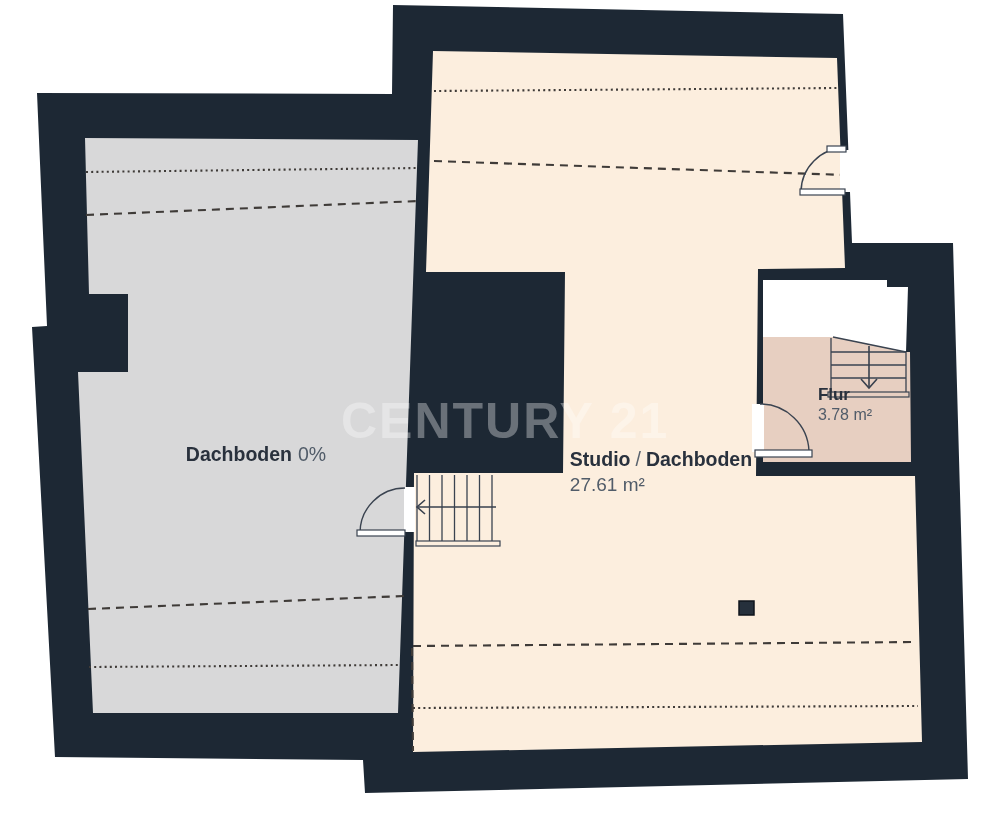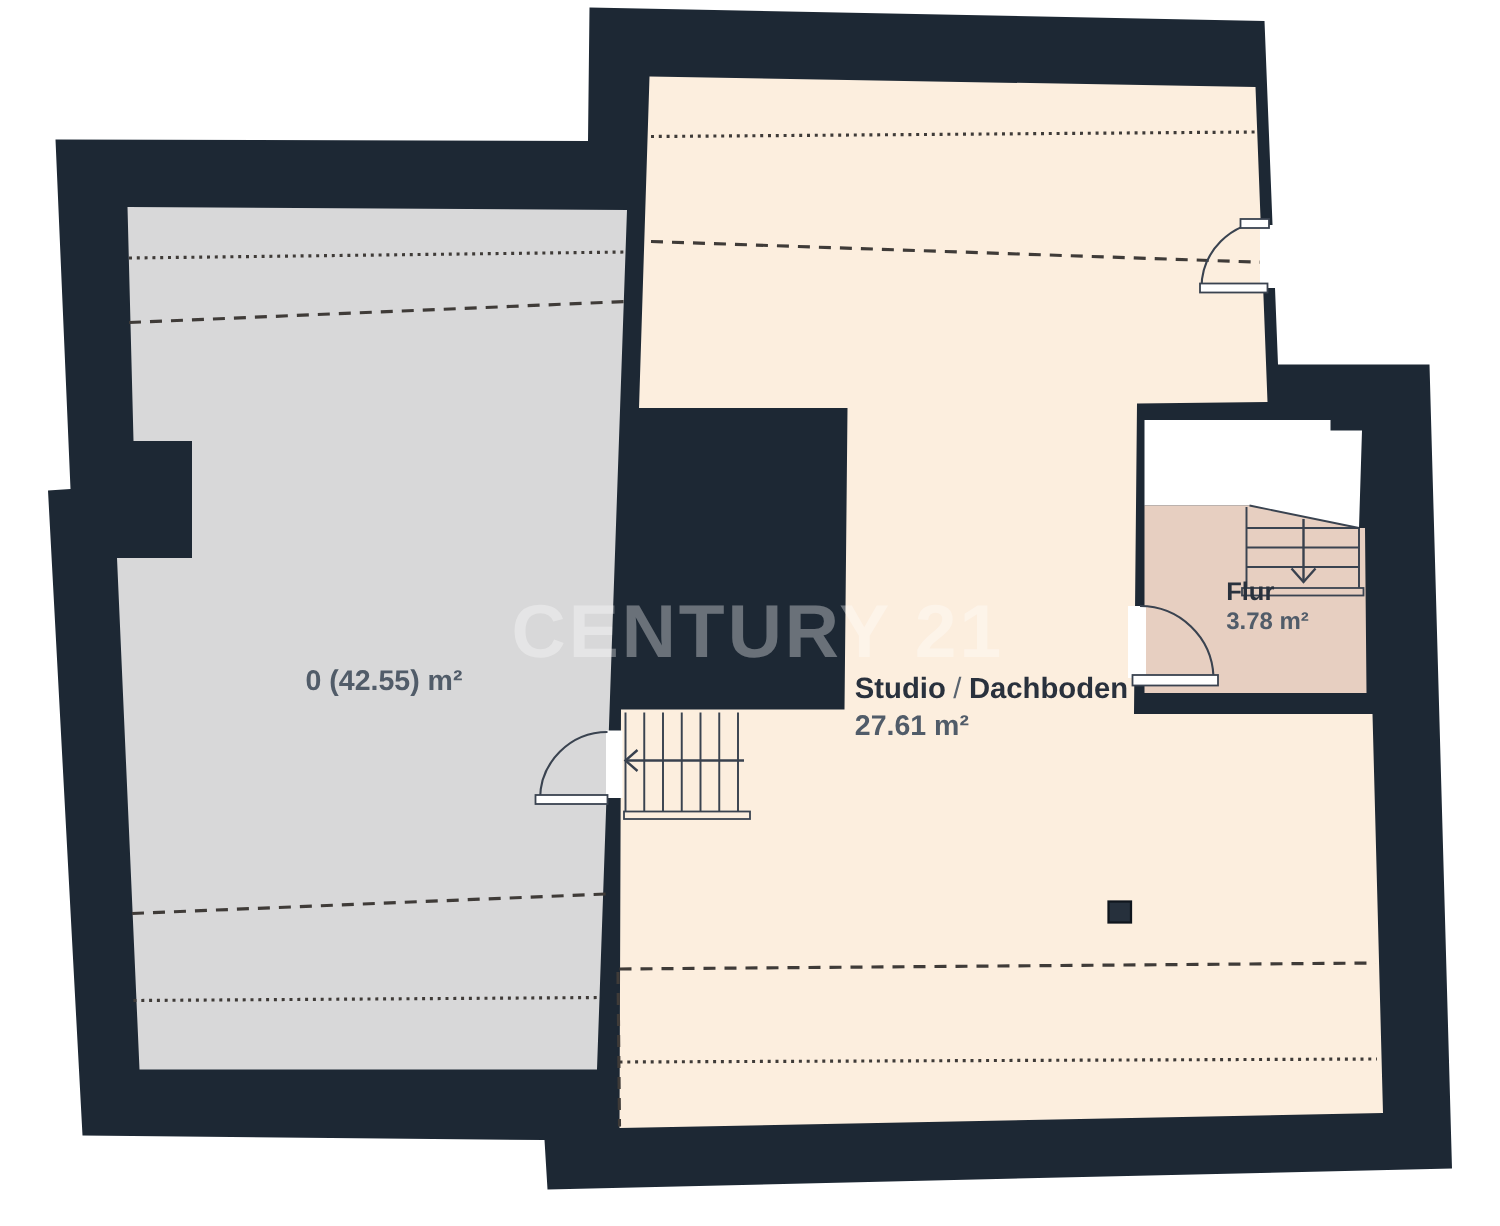--- a/index.html
+++ b/index.html
@@ -17,21 +17,21 @@
   .arrow{fill:none;stroke:#39414e;stroke-width:1.6;}
   .watermark{
     position:absolute;left:341px;top:392px;z-index:1;
     font-size:50px;font-weight:700;letter-spacing:2px;white-space:nowrap;
     color:rgba(255,255,255,0.34);user-select:none;
   }
   .room-label{
     position:absolute;transform:translateX(-50%);z-index:2;white-space:nowrap;margin-top:43px;
   }
   .room-label .l1{font-size:19.5px;line-height:25px;color:#29313d;font-weight:700;}
-  .room-label .l2{font-size:19px;line-height:25px;color:#515c69;font-weight:700;}
+  .room-label .l2{font-size:19px;line-height:25px;color:#515c69;font-weight:400;}
   .room-label .pct{font-weight:400;color:#515c69;margin-left:6px;}
   .room-label .sep{font-weight:400;color:#5a646f;margin:0 5px;}
   .room-label.small .l1{font-size:17px;line-height:21px;}
   .room-label.small .l2{font-size:16px;line-height:20px;}
 </style>
 </head>
 <body>
 
 <div class="canvas">
 
@@ -109,21 +109,23 @@
       <path class="thin" d="M760,404 A49,49 0 0 1 809,451"></path>
       <rect class="leaf" x="755" y="450" width="57" height="7"></rect>
     </g>
 
     <rect x="739" y="601" width="15" height="14" stroke="#0f151d" stroke-width="1.5" fill="#26303c"></rect>
   </svg>
 
   <div class="watermark">CENTURY 21</div>
 
   <div class="room-label" style="left:256px;top:399px">
-    <div class="l2">0 (42.55) m²</div>
+    <div class="l1">
+      <span>Dachboden</span><span class="pct">0%</span>
+    </div>
   </div>
 
   <div class="room-label" style="left:661px;top:404px">
     <div class="l1">
       <span>Studio</span><span class="sep">/</span><span>Dachboden</span>
     </div>
     <div class="l2">27.61 m²</div>
   </div>
 
   <div class="room-label small" style="left:845px;top:341px">

